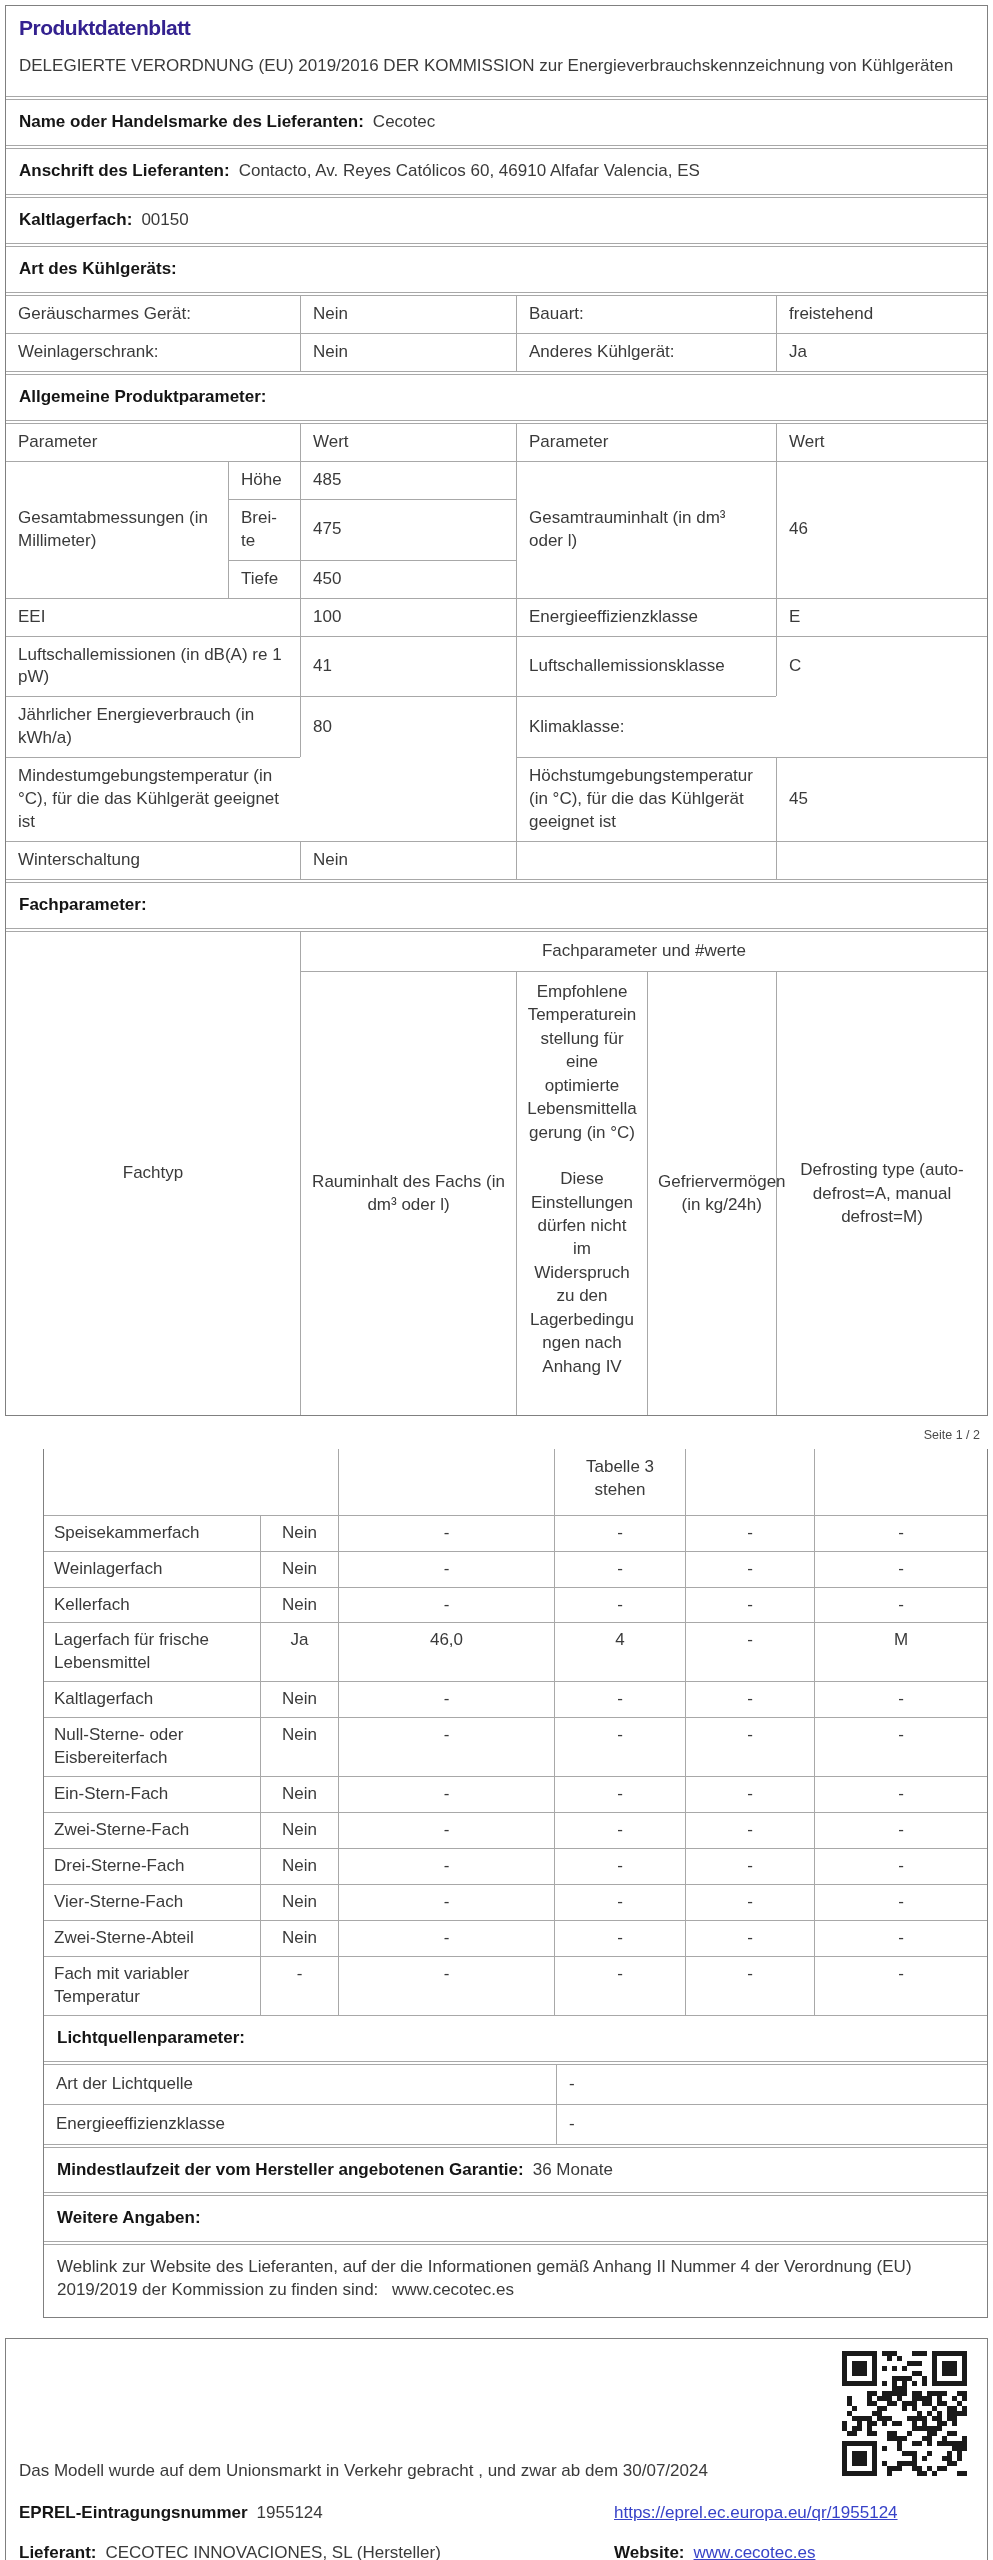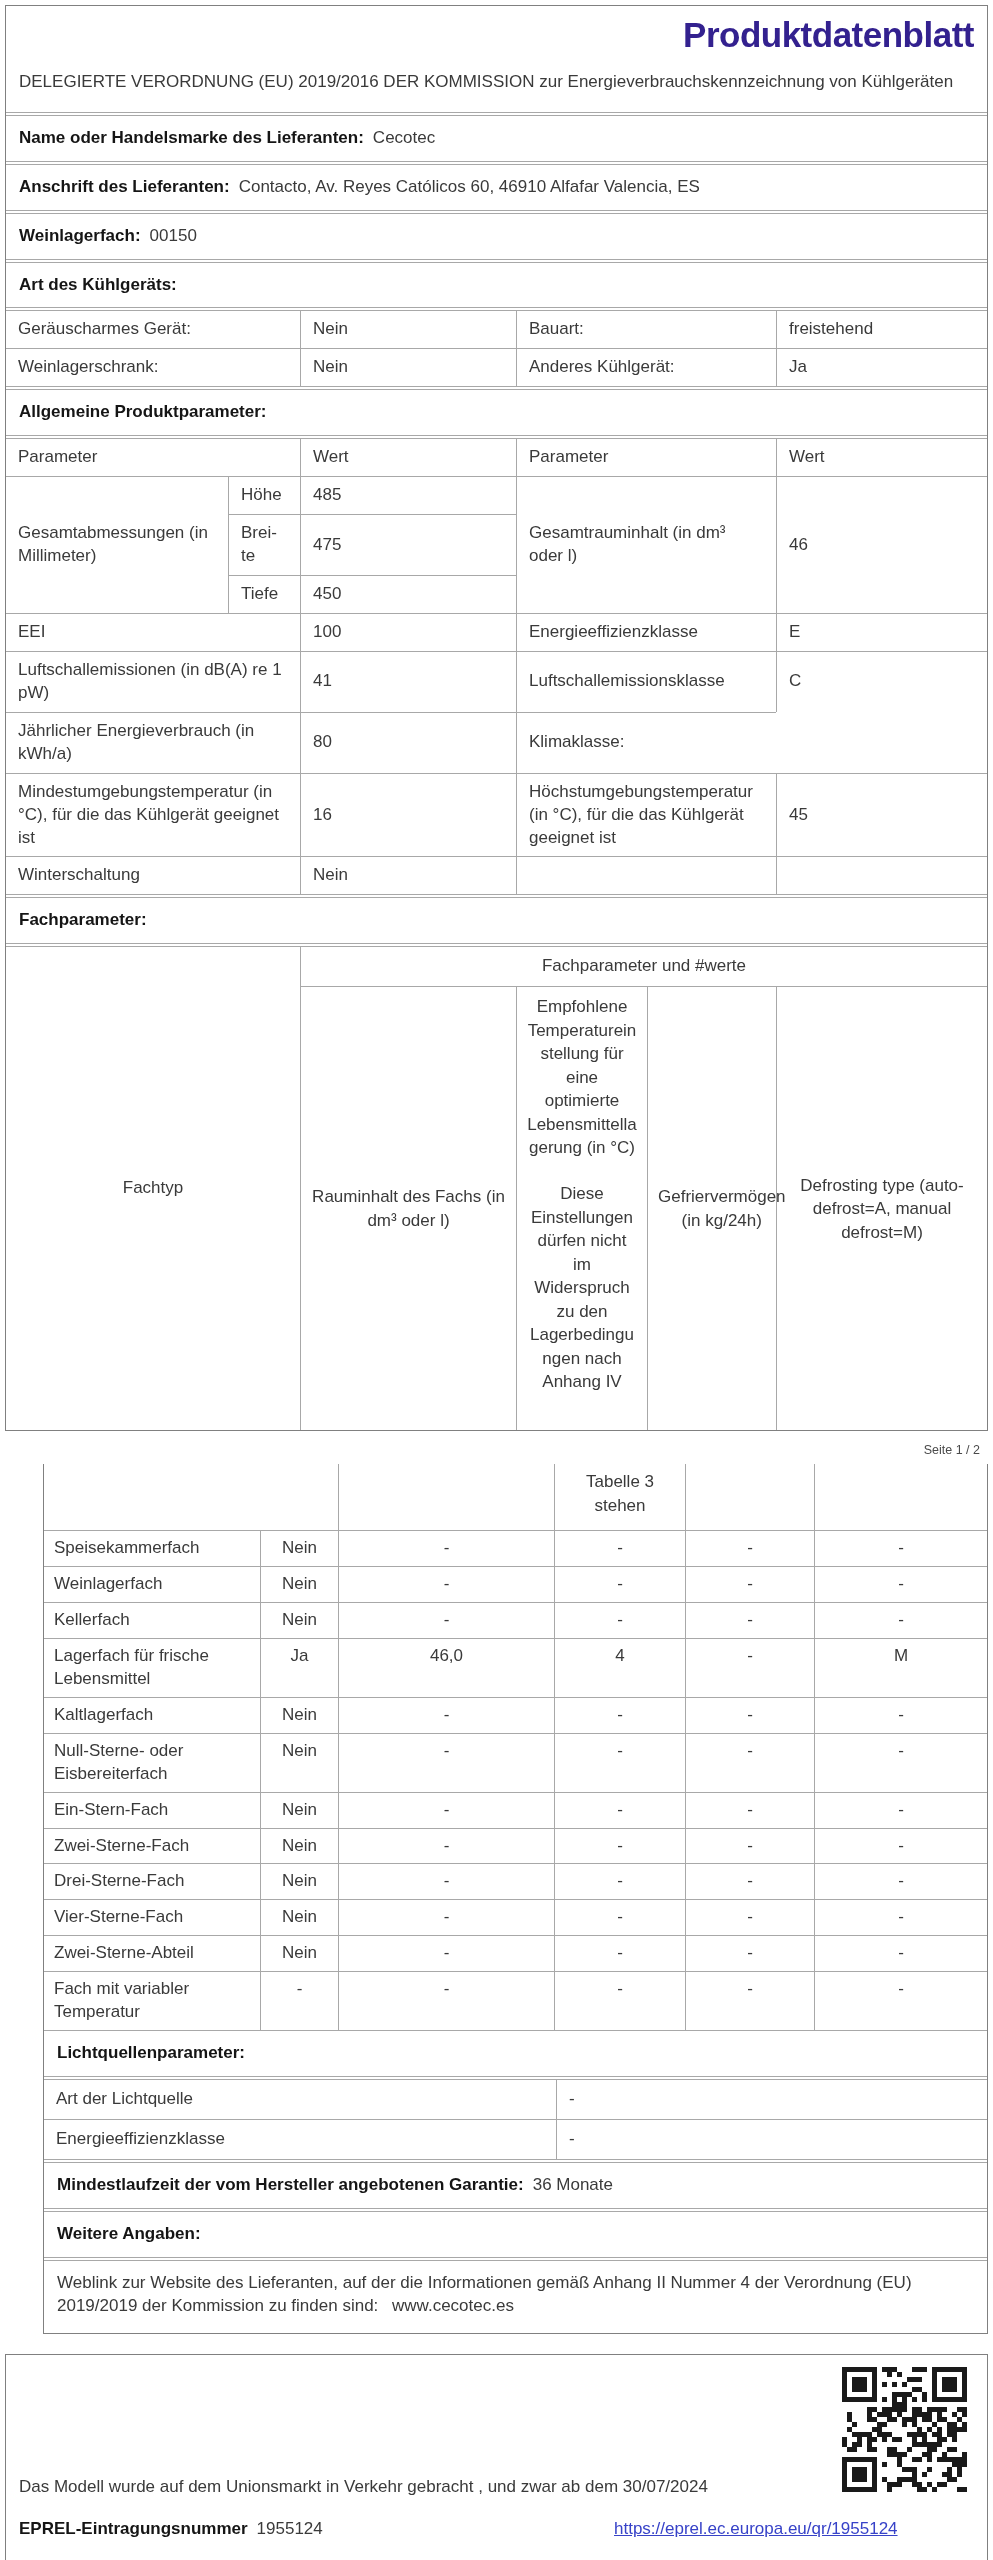--- a/index.html
+++ b/index.html
@@ -15,21 +15,21 @@
   body{
     width:993px;min-height:2560px;background:#fff;color:var(--tx);
     font-family:"Liberation Sans", sans-serif;font-size:17px;line-height:1.35;
   }
   .box{margin:0 5px;border:1px solid var(--bdd);background:#fff;}
   #box1{margin-top:5px;}
   #box2{border-top:none;margin-left:43px;}
   #box3{margin-top:20px;margin-bottom:4px;}
   .spacer{height:4px;border-top:1px solid var(--bd);border-bottom:1px solid var(--bd);}
   .title-block{padding:8px 13px 16px;}
-  .title-block h1{margin:2px 0 12px;font-size:35px;line-height:1.1;color:var(--title);letter-spacing:-0.5px;text-align:right;}
+  .title-block h1{margin:2px 0 12px;font-size:21px;line-height:1.1;color:var(--title);letter-spacing:-0.5px;}
   .reg{line-height:1.72;padding-right:20px;}
   .kv{padding:11px 13px;}
   .b{font-weight:bold;color:var(--bold);}
   .v{margin-left:9px;}
   .section-label{padding:11px 13px;font-weight:bold;color:var(--bold);}
   
   .t4{display:grid;grid-template-columns:294px 216px 260px 1fr;}
   .t4 > div{padding:7px 12px;border-left:1px solid var(--bd);border-top:1px solid var(--bd);}
   
   .nl{border-left:none !important;}
@@ -85,21 +85,21 @@
 
   <div class="spacer"></div>
 
   <div class="kv">
     <span class="b">Anschrift des Lieferanten:</span><span class="v">Contacto, Av. Reyes Católicos 60, 46910 Alfafar Valencia, ES</span>
   </div>
 
   <div class="spacer"></div>
 
   <div class="kv">
-    <span class="b">Weinlagerfach:</span><span class="v">00150</span>
+    <span class="b">Kaltlagerfach:</span><span class="v">00150</span>
   </div>
 
   <div class="spacer"></div>
 
   <div class="section-label">Art des Kühlgeräts:</div>
 
   <div class="spacer"></div>
 
   <div class="t4">
     <div class="nl nt">Geräuscharmes Gerät:</div>
@@ -142,21 +142,20 @@
     <div class="nl" style="grid-area:6/1/7/3">Luftschallemissionen (in dB(A) re 1 pW)</div>
     <div class="vc" style="grid-area:6/3/7/4">41</div>
     <div class="vc" style="grid-area:6/4/7/5">Luftschallemissionsklasse</div>
     <div class="vc" style="grid-area:6/5/7/6">C</div>
 
     <div class="nl" style="grid-area:7/1/8/3">Jährlicher Energieverbrauch (in kWh/a)</div>
     <div class="vc" style="grid-area:7/3/8/4">80</div>
     <div class="vc" style="grid-area:7/4/8/5">Klimaklasse:</div>
 
     <div class="nl" style="grid-area:8/1/9/3">Mindestumgebungstemperatur (in °C), für die das Kühlgerät geeignet ist</div>
-    <div class="vc" style="grid-area:8/3/9/4">16</div>
     <div class="vc" style="grid-area:8/4/9/5">Höchstumgebungstemperatur (in °C), für die das Kühlgerät geeignet ist</div>
     <div class="vc" style="grid-area:8/5/9/6">45</div>
 
     <div class="nl" style="grid-area:9/1/10/3">Winterschaltung</div>
     <div style="grid-area:9/3/10/4">Nein</div>
     <div style="grid-area:9/4/10/5"></div>
     <div style="grid-area:9/5/10/6"></div>
   </div>
 
   <div class="spacer"></div>

